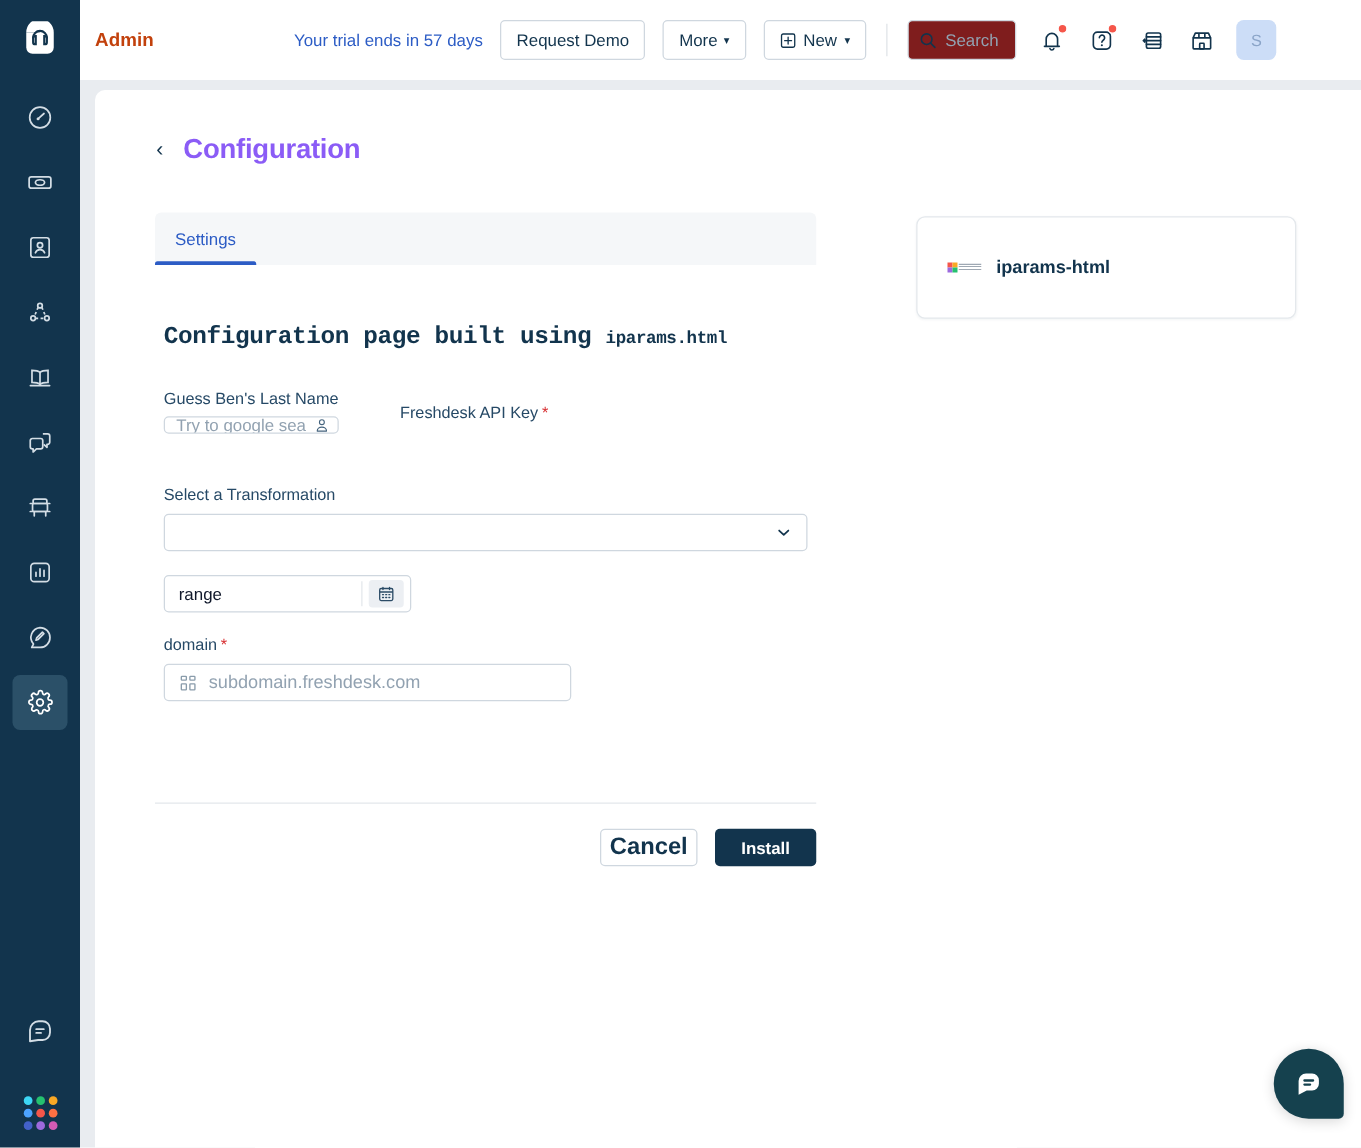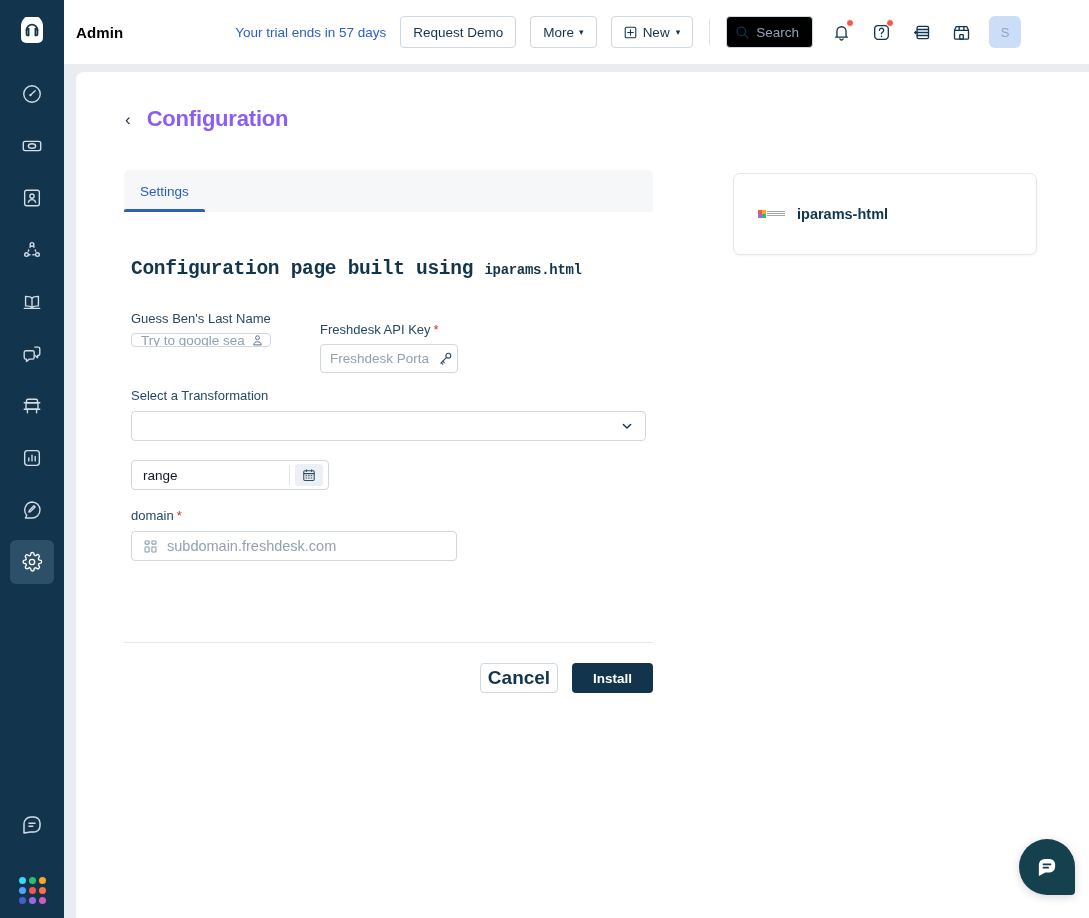--- a/index.html
+++ b/index.html
@@ -38,21 +38,21 @@
   .app-grid span { width: 7px; height: 7px; border-radius: 50%; display:block; }
 
   
   #topbar {
     position: absolute; left: 64px; top: 0;
     width: 1025px; height: 64px;
     background: #ffffff;
     display: flex; align-items: center;
   }
   #brand-title {
-    font-size: 15px; font-weight: bold; color: #000000;
+    font-size: 15px; font-weight: bold; color: #c2410c;
     margin-left: 12px; letter-spacing: .1px;
   }
   #trial-text {
     color: #2c5cc5; font-size: 13.5px; margin-left: 112px; cursor: pointer;
   }
   .tb-btn {
     height: 32px; border: 1px solid #cfd7df; border-radius: 4px;
     background: #fff; color: #12344d; font-size: 13.5px;
     display: inline-flex; align-items: center; justify-content: center;
     padding: 0 12px; cursor: pointer; white-space: nowrap;
@@ -60,21 +60,21 @@
   }
   #request-demo { margin-left: 14px; }
   #more-btn { margin-left: 14px; gap: 5px; }
   #new-btn { margin-left: 14px; gap: 6px; }
   .caret { font-size: 9px; color: #12344d; }
   #tb-divider {
     width: 1px; height: 26px; background: #dfe3e8; margin-left: 16px;
   }
   #search-box {
     margin-left: 16px; height: 32px; width: 87px;
-    border: 1px solid #cfd7df; border-radius: 4px; background: #000000;
+    border: 1px solid #cfd7df; border-radius: 4px; background: #7f1d1d;
     display: flex; align-items: center; gap: 6px; padding: 0 8px; cursor: text;
   }
   #search-text { color: #92a2b1; font-size: 13.5px; }
   .tb-icon {
     margin-left: 16px; width: 24px; height: 24px; position: relative;
     display: flex; align-items: center; justify-content: center; cursor: pointer;
   }
   .dot-badge {
     position: absolute; top: -1px; right: -1px;
     width: 8px; height: 8px; border-radius: 50%; background: #f5564a;
@@ -448,28 +448,20 @@
         <svg width="13" height="13" viewBox="0 0 16 16" fill="none" stroke="#44637d" stroke-width="1.1">
           <circle cx="8" cy="4.6" r="2.4"></circle>
             <path d="M3.4 13.4c0-2.4 2-3.9 4.6-3.9s4.6 1.5 4.6 3.9z" stroke-linejoin="round"></path>
         </svg>
       </div>
     </div>
 
     <div id="g2-wrap">
       <div class="fld-label">
         <span>Freshdesk API Key</span><span class="req">*</span>
-      </div>
-      <div id="g2-input-box">
-        <span id="g2-ph">Freshdesk Porta</span>
-        <svg width="15" height="15" viewBox="0 0 16 16" fill="none" stroke="#2b4b66" stroke-width="1.2">
-          <circle cx="11" cy="5" r="2.6"></circle>
-            <path d="M9.1 6.9L3.1 12.9" stroke-linecap="round"></path>
-            <path d="M5.2 10.8l1.5 1.5M3.6 12.4l1.5 1.5" stroke-linecap="round"></path>
-        </svg>
       </div>
     </div>
   </div>
 
   <div id="transform-wrap">
     <div class="fld-label">Select a Transformation</div>
     <div id="transform-select">
       <span id="transform-value"></span>
       <svg width="14" height="14" viewBox="0 0 16 16" fill="none" stroke="#12344d" stroke-width="1.6">
         <path d="M3.8 6.2L8 10.2l4.2-4" stroke-linecap="round" stroke-linejoin="round"></path>

